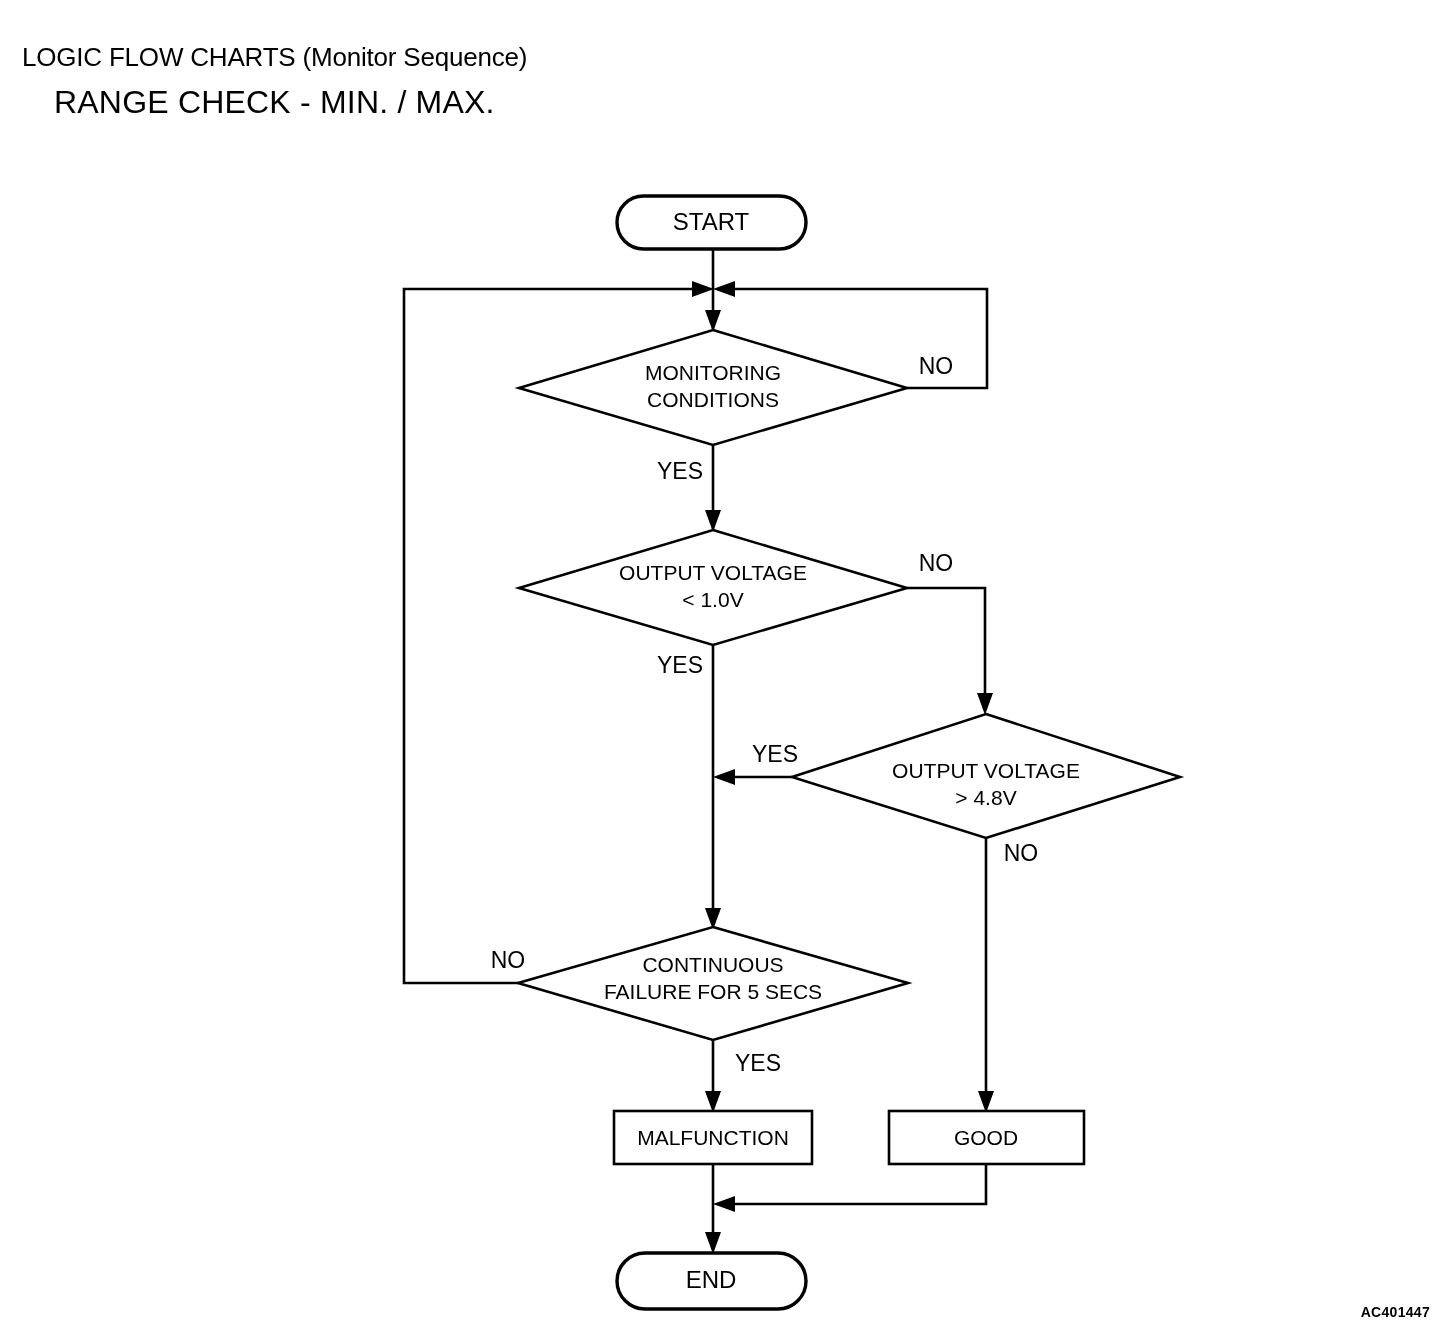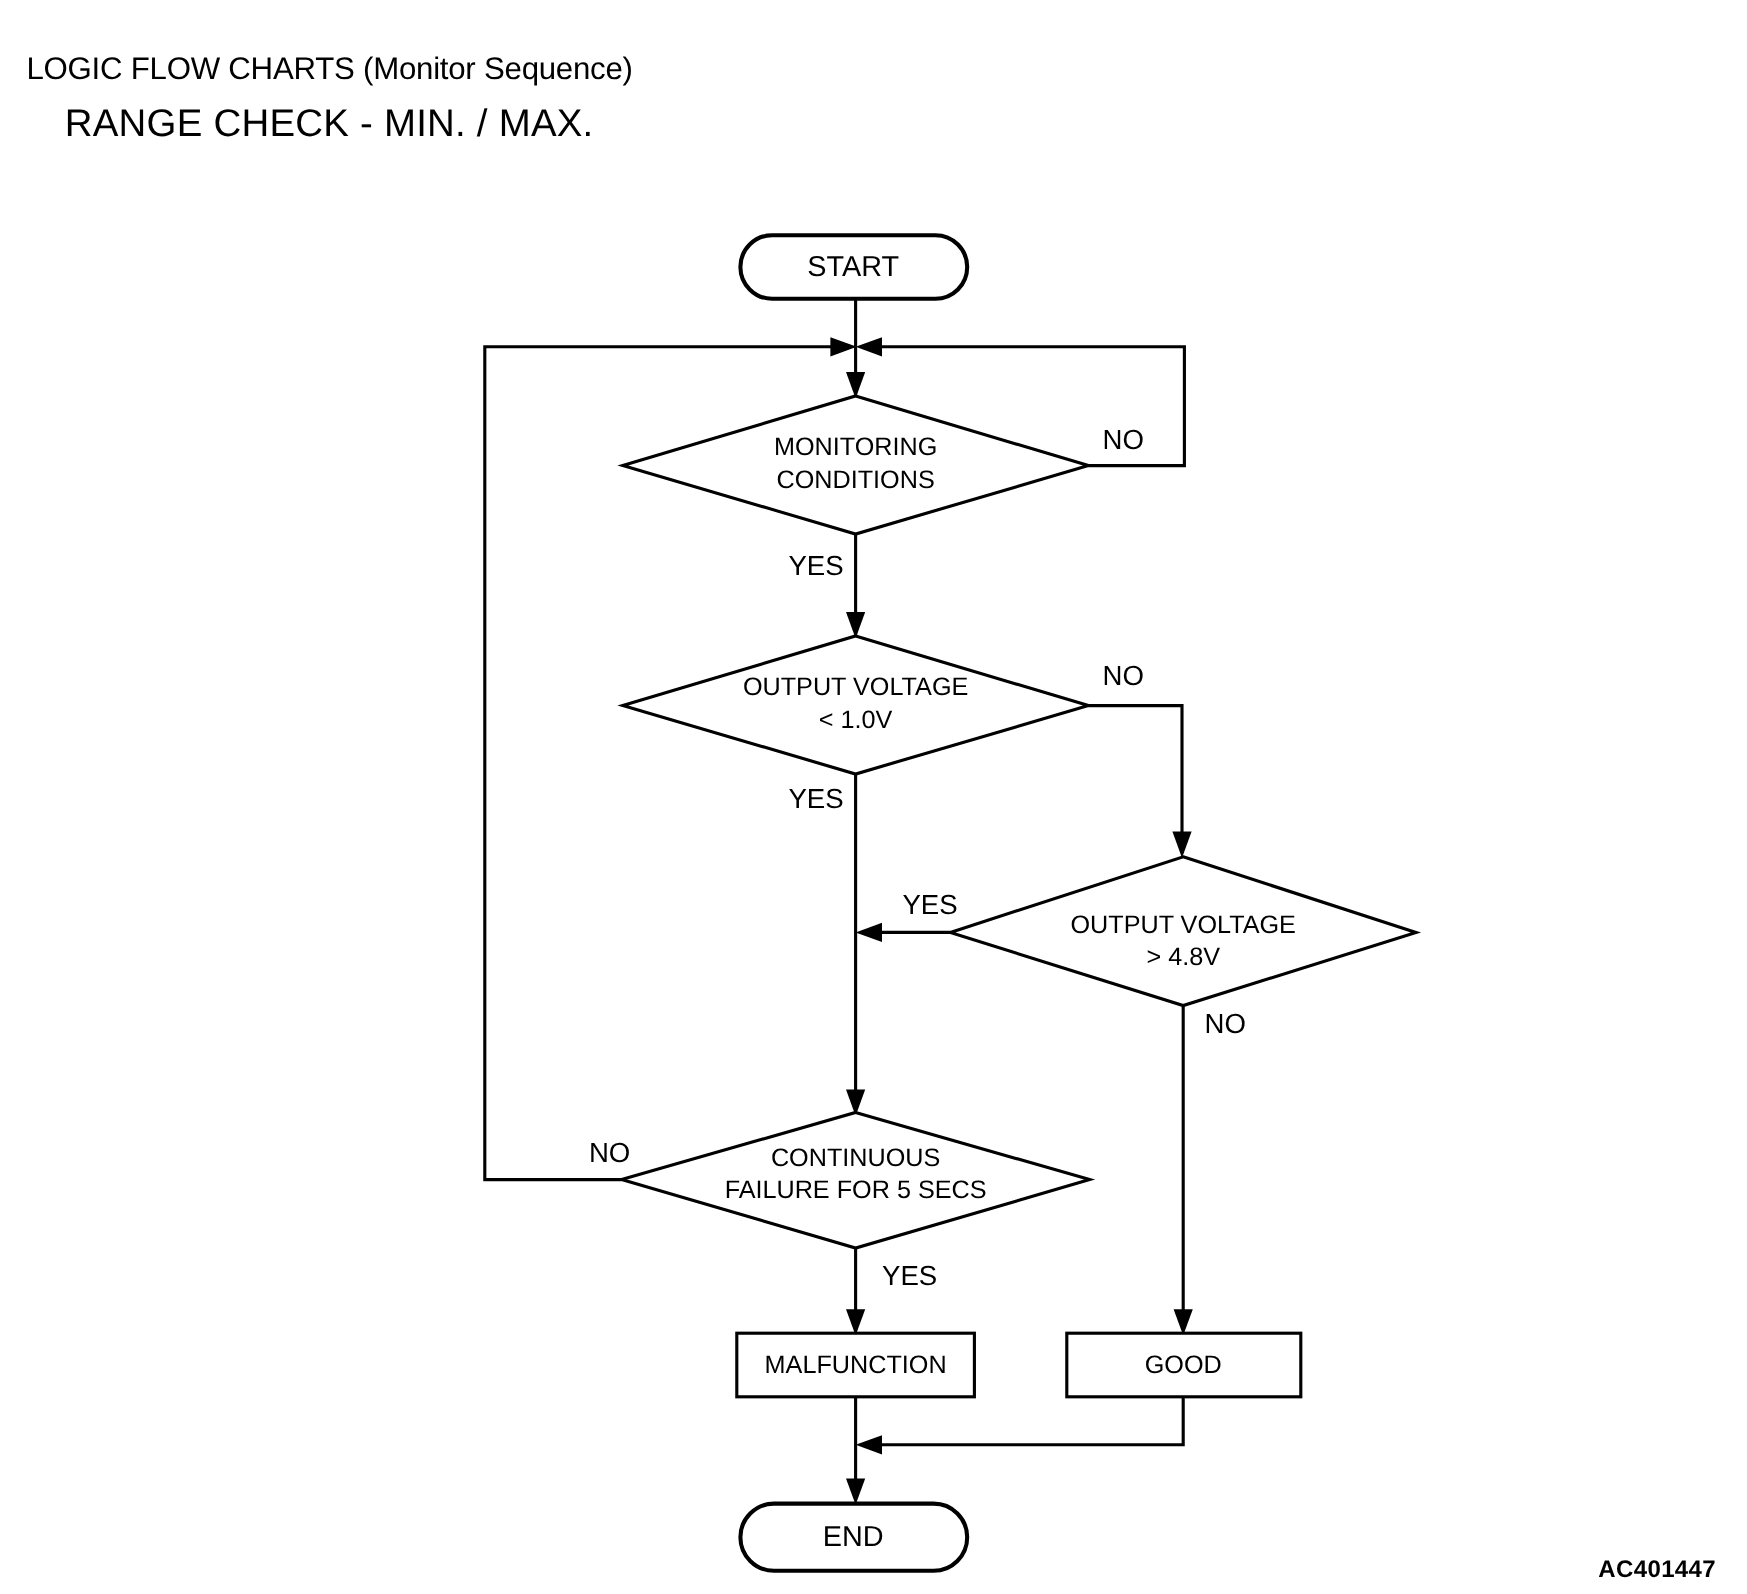--- a/index.html
+++ b/index.html
@@ -31,21 +31,21 @@
     top: 84px;
     font-size: 32px;
     font-weight: normal;
     letter-spacing: 0.2px;
     white-space: nowrap;
   }
   #diagram-code {
     position: absolute;
     right: 26px;
     bottom: 8px;
-    font-size: 20px;
+    font-size: 14px;
     font-weight: bold;
     letter-spacing: 0.3px;
   }
   #flowchart-svg {
     position: absolute;
     left: 0;
     top: 0;
     width: 1456px;
     height: 1328px;
   }

